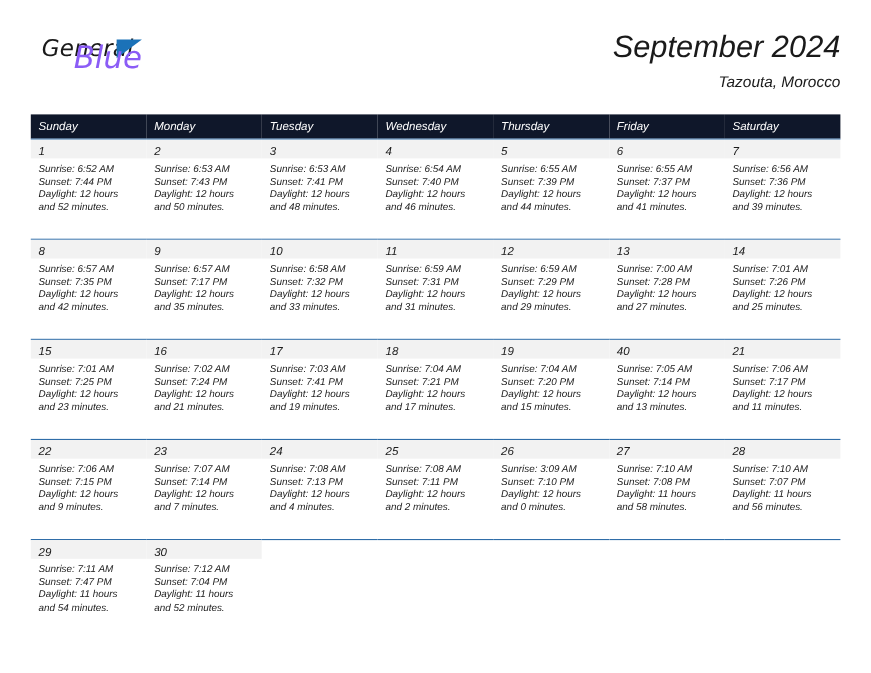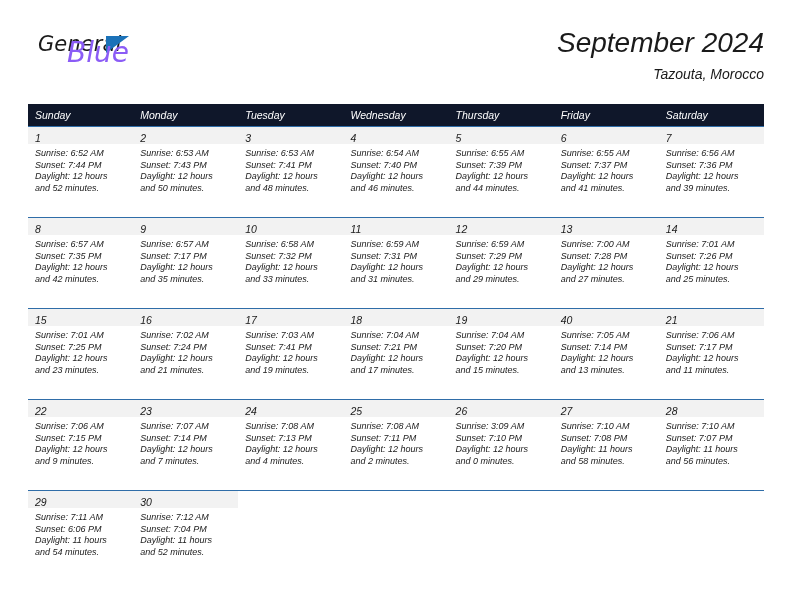--- a/index.html
+++ b/index.html
@@ -509,21 +509,21 @@
           </tr>
           <tr class="spacer-row">
             <td colspan="7"></td>
           </tr>
           <tr>
             <td>
               <div class="cell">
                 <div class="daynum-band"><span class="daynum">29</span></div>
                 <div class="cell-body">
                   <div>Sunrise: 7:11 AM</div>
-                  <div>Sunset: 6:06 PM</div>
+                  <div>Sunset: 7:47 PM</div>
                   <div>Daylight: 11 hours</div>
                   <div>and 54 minutes.</div>
                 </div>
               </div>
             </td>
             <td>
               <div class="cell">
                 <div class="daynum-band"><span class="daynum">30</span></div>
                 <div class="cell-body">
                   <div>Sunrise: 7:12 AM</div>

